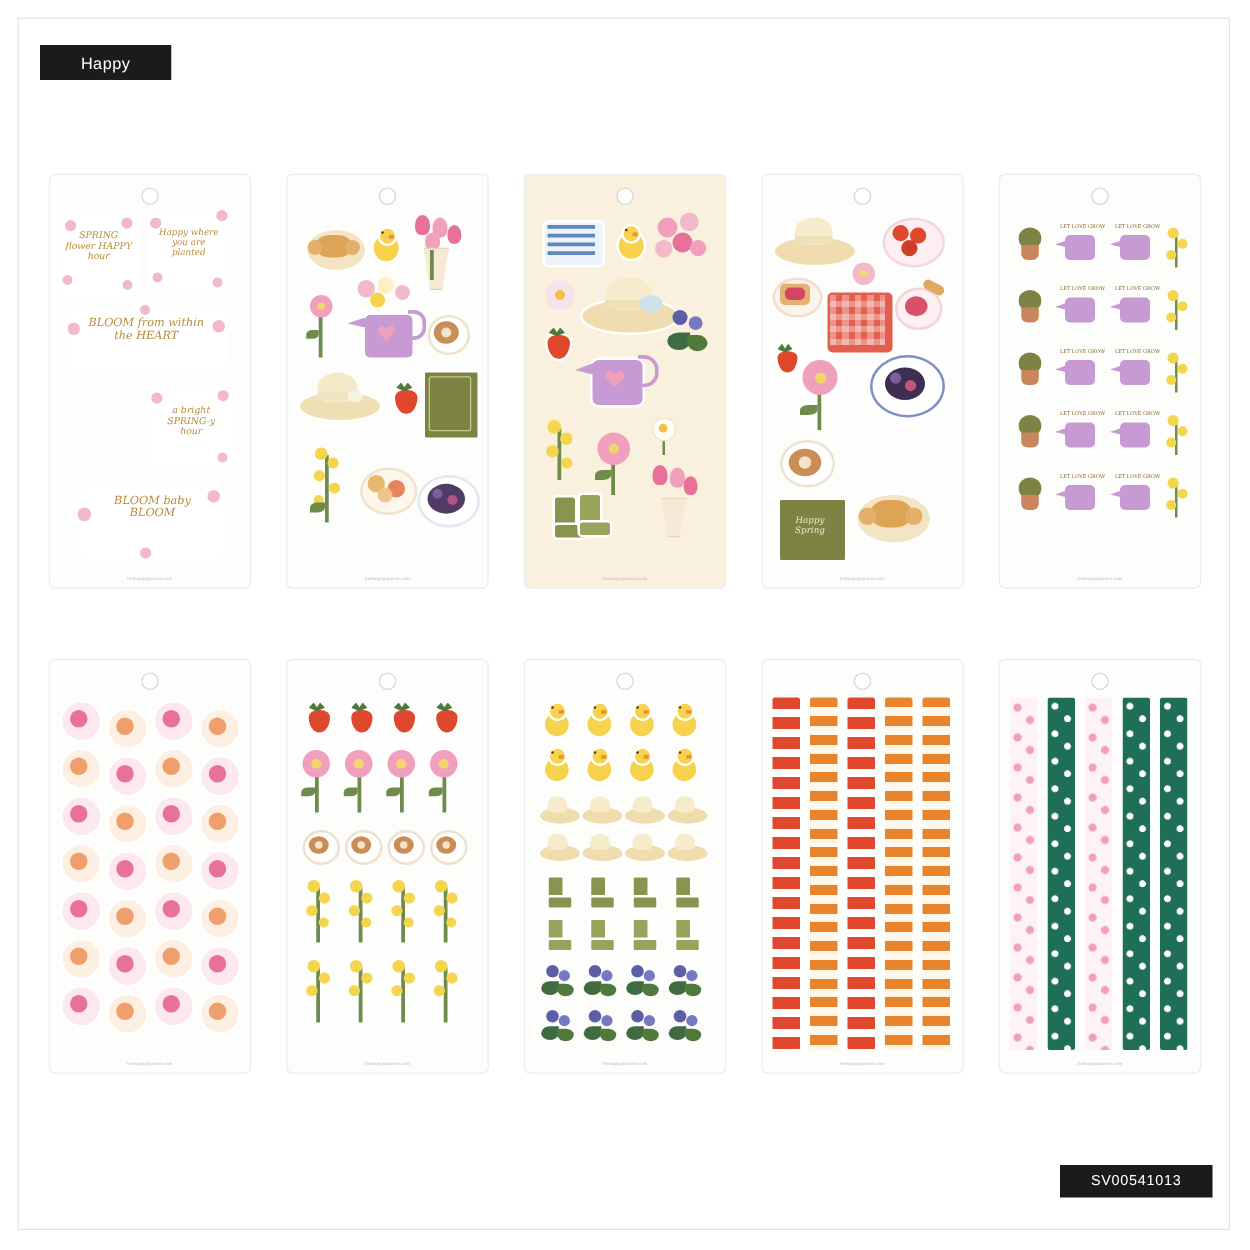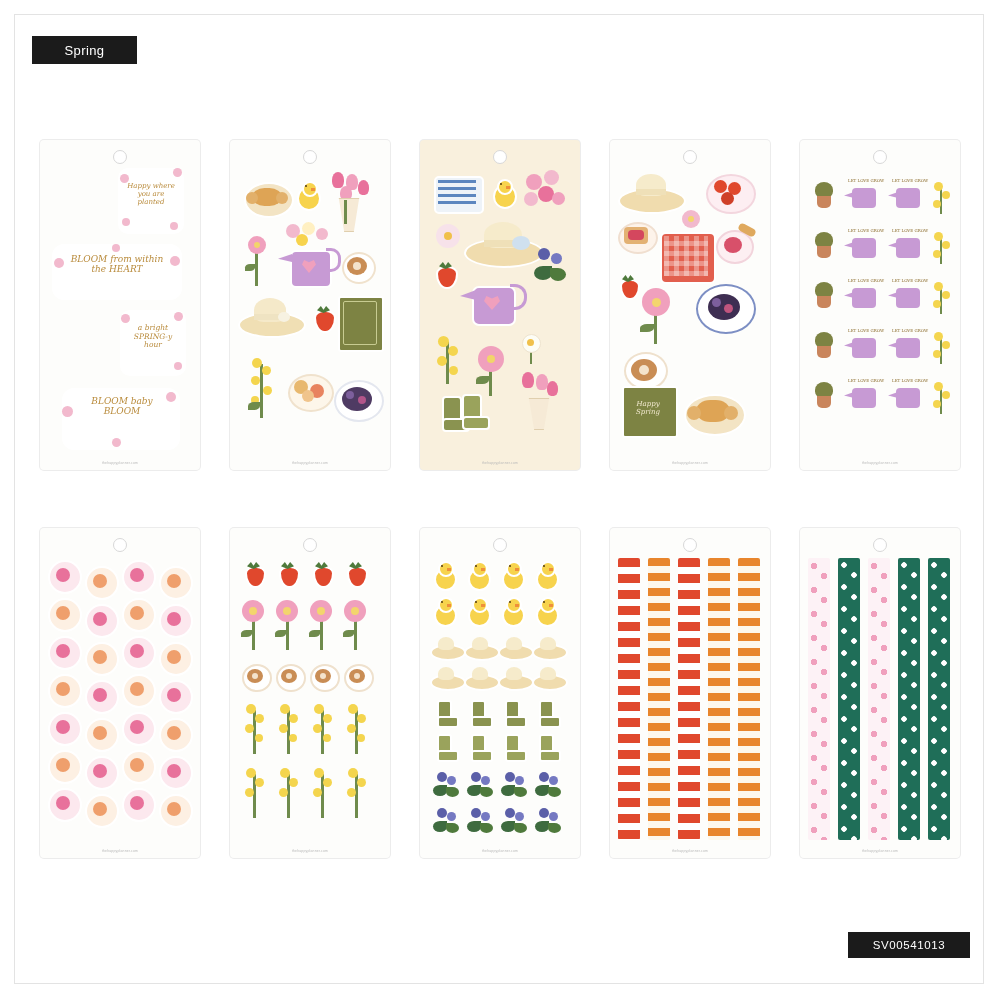--- a/index.html
+++ b/index.html
@@ -119,33 +119,41 @@
   .sheet-white { background:#fdfdfb; }
   .sheet-cream { background:#f9f0dd; }
 </style>
 </head>
 <body>
 
 <div class="page">
   <div class="page-border"></div>
 
   <div class="tag">
-    <span>Spring</span>
+    <span>Happy</span>
   </div>
 
   <div class="sku">
     <span>SV00541013</span>
   </div>
 
   <div class="grid">
 
     <div class="sheet sheet-white" style="left:0px; top:0px;">
       <div class="punch"></div>
       <div class="inner">
 
+        <div class="ab" style="left:8px; top:6px; width:62px; height:66px;">
+          <div class="ab" style="left:0;top:0;right:0;bottom:0;background:#fff;border-radius:10px;box-shadow:0 0 0 1.2px #fff;"></div>
+          <div class="flowerdot" style="left:4px;top:4px;width:9px;height:9px;background:#f2b9cd;"></div>
+          <div class="flowerdot" style="left:49px;top:2px;width:9px;height:9px;background:#f2b9cd;"></div>
+          <div class="flowerdot" style="left:2px;top:48px;width:8px;height:8px;background:#f2b9cd;"></div>
+          <div class="flowerdot" style="left:50px;top:52px;width:8px;height:8px;background:#f2b9cd;"></div>
+          <div class="script ab" style="left:4px; top:12px; width:54px; font-size:7.5px;">SPRING flower HAPPY hour</div>
+        </div>
 
         <div class="ab" style="left:78px; top:2px; width:66px; height:66px;">
           <div class="ab" style="left:0;top:0;right:0;bottom:0;background:#fff;border-radius:10px;"></div>
           <div class="flowerdot" style="left:2px;top:6px;width:9px;height:9px;background:#f2b9cd;"></div>
           <div class="flowerdot" style="left:55px;top:0px;width:9px;height:9px;background:#f2b9cd;"></div>
           <div class="flowerdot" style="left:4px;top:50px;width:8px;height:8px;background:#f2b9cd;"></div>
           <div class="flowerdot" style="left:52px;top:54px;width:8px;height:8px;background:#f2b9cd;"></div>
           <div class="script ab" style="left:6px; top:14px; width:54px; font-size:7px;">Happy where you are planted</div>
         </div>
 
@@ -414,21 +422,21 @@
           <div class="ab" style="left:0;top:0;width:56px;height:46px;border-radius:50%;background:#ffffff;border:2px solid #7d8fc4;"></div>
           <div class="ab" style="left:12px;top:10px;width:32px;height:26px;border-radius:50%;background:#3e2e52;"></div>
           <div class="ab" style="left:16px;top:14px;width:9px;height:9px;border-radius:50%;background:#7d5f9c;"></div>
           <div class="ab" style="left:28px;top:20px;width:9px;height:9px;border-radius:50%;background:#c0557e;"></div>
         </div>
         <div class="ab" style="left:14px; top:184px; width:44px; height:40px;">
           <div class="ab" style="left:0;top:2px;width:40px;height:34px;border-radius:50%;background:#fff;border:2px solid #efe1cd;"></div>
           <div class="ab" style="left:7px;top:9px;width:26px;height:22px;border-radius:50%;background:#c98d55;"></div>
           <div class="ab" style="left:15px;top:15px;width:10px;height:10px;border-radius:50%;background:#f4e3cc;"></div>
         </div>
-        <div class="ab" style="left:12px; top:220px; width:52px; height:48px;">
+        <div class="ab" style="left:12px; top:232px; width:52px; height:48px;">
           <div class="ab" style="left:0;top:0;width:52px;height:48px;border-radius:3px;background:#7d8343;border:2px solid #fff;"></div>
           <div class="script ab" style="left:6px;top:14px;width:40px;font-size:7px;color:#f3ead0;">Happy Spring</div>
         </div>
         <div class="ab" style="left:74px; top:222px; width:58px; height:48px;">
           <div class="ab" style="left:0;top:6px;width:58px;height:38px;border-radius:50%;background:#f3e4c4;border:2px solid #fff;"></div>
           <div class="ab" style="left:12px;top:12px;width:34px;height:22px;border-radius:50%/60%;background:#dea455;"></div>
           <div class="ab" style="left:3px;top:18px;width:14px;height:14px;border-radius:50%;background:#e2b06a;"></div>
           <div class="ab" style="left:40px;top:18px;width:14px;height:14px;border-radius:50%;background:#e2b06a;"></div>
         </div>
       </div>

